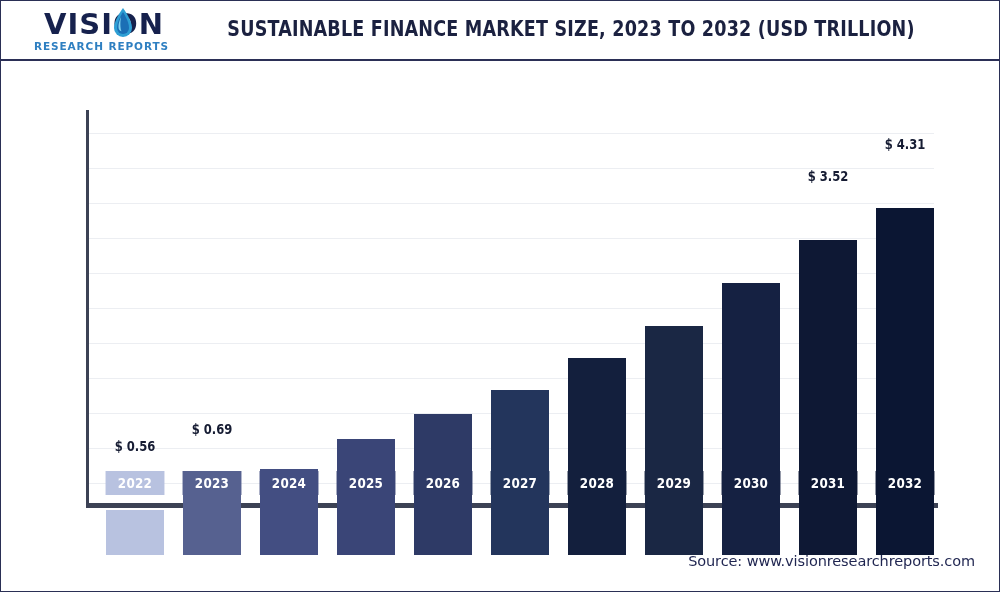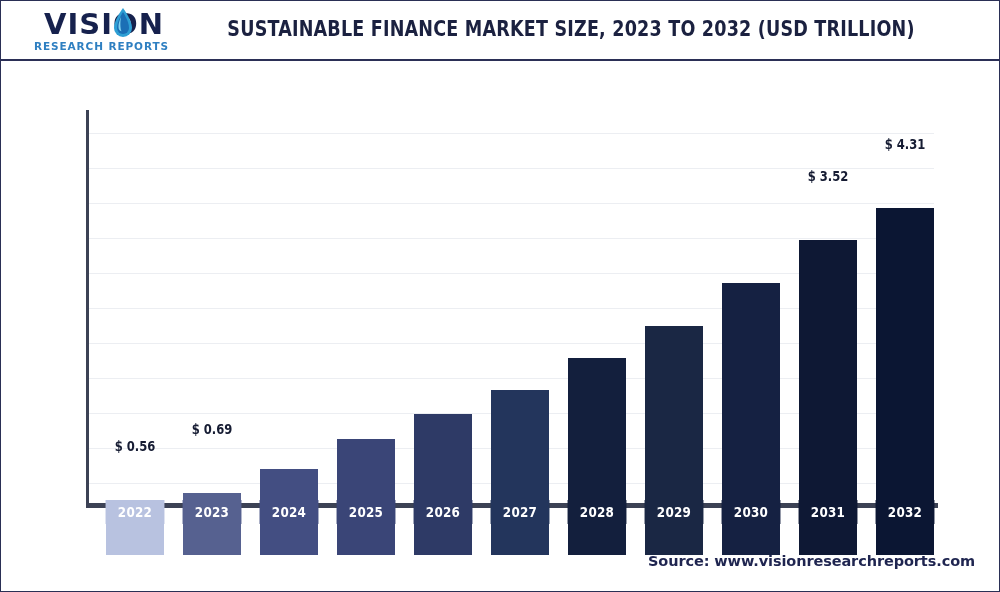--- a/index.html
+++ b/index.html
@@ -127,21 +127,21 @@
     font-weight: 700;
     font-size: 14px;
     color: #161c33;
     white-space: nowrap;
     transform: scaleX(0.92);
   }
 
   
   #years {
     position: absolute;
-    left: 0; top: 499px;
+    left: 0; top: 470px;
     width: 986px; height: 26px;
   }
   .year-badge {
     position: absolute;
     top: 0;
     width: 62px; height: 24px;
     line-height: 24px;
     text-align: center;
     color: #ffffff;
     font-family: "DejaVu Sans Condensed", "Liberation Sans Narrow", "Liberation Sans", sans-serif;
@@ -149,21 +149,21 @@
     font-size: 14px;
     letter-spacing: 0.3px;
     transform: scaleX(0.95);
   }
 
   
   #source {
     position: absolute;
     right: 24px; bottom: 22px;
     font-family: "DejaVu Sans", sans-serif;
-    font-weight: 700;
+    font-weight: 400;
     font-size: 14.5px;
     color: #1f2550;
     letter-spacing: -0.1px;
   }
 </style>
 </head>
 <body>
 
 <div id="page">
 

